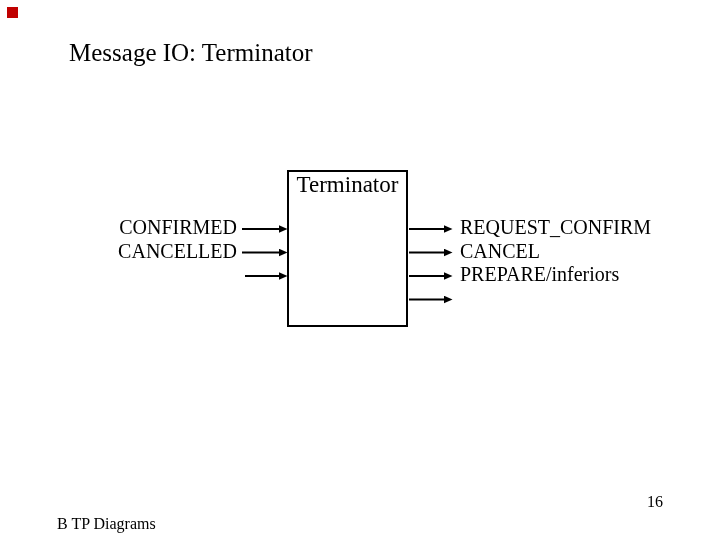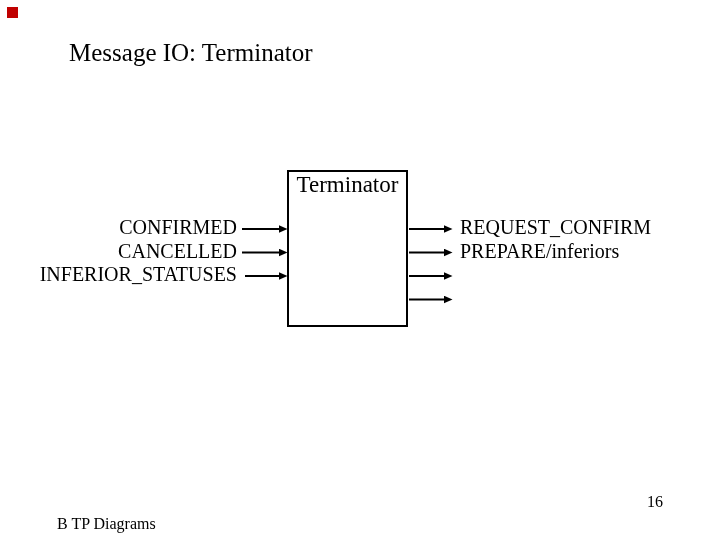--- a/index.html
+++ b/index.html
@@ -91,29 +91,29 @@
 
 <div id="slide" style="background: rgb(255, 255, 255); color: rgb(0, 0, 0);">
 
   <div id="marker" style="background: rgb(192, 0, 0);"></div>
 
   <div id="title">Message IO: Terminator</div>
 
   <div id="inputs" class="label-col">
     <div>CONFIRMED</div>
     <div>CANCELLED</div>
-    <div>INFERIOR_STATUSES</div>
   </div>
 
   <div id="node-box">
     <span id="node-label">Terminator</span>
   </div>
 
   <div id="outputs" class="label-col">
     <div>REQUEST_CONFIRM</div>
+    <div>CANCEL</div>
     <div>PREPARE/inferiors</div>
   </div>
 
   <svg id="arrow-layer" width="720" height="540" viewBox="0 0 720 540" xmlns="http://www.w3.org/2000/svg">
     <defs>
       <marker id="ah" markerUnits="userSpaceOnUse" markerWidth="9" markerHeight="8" refX="0.5" refY="4" orient="auto">
         <path d="M0,0 L9,4 L0,8 Z" fill="#000000"></path>
       </marker>
     </defs>
 

